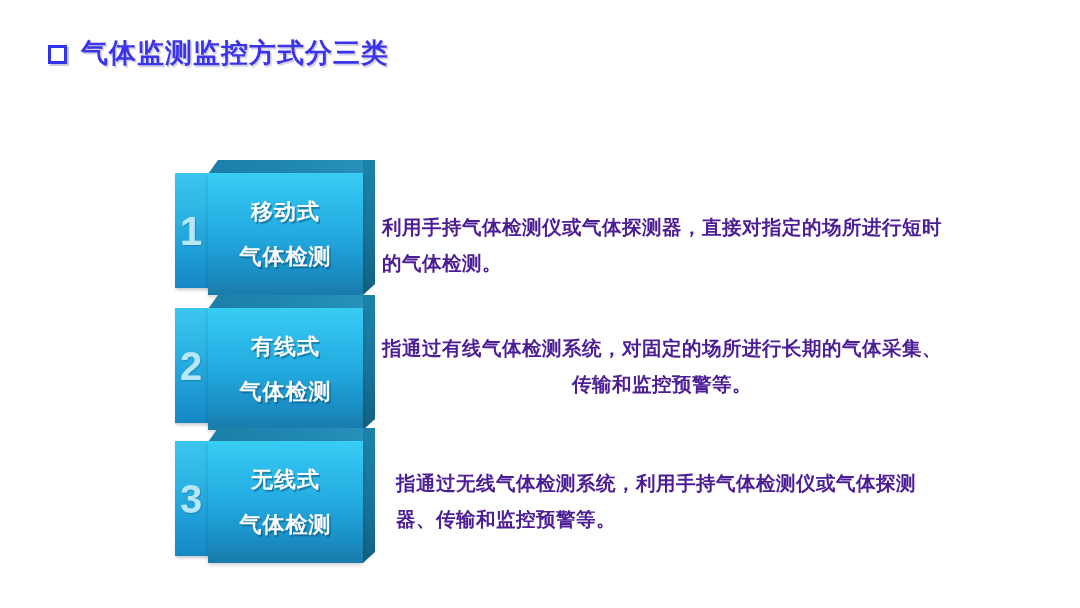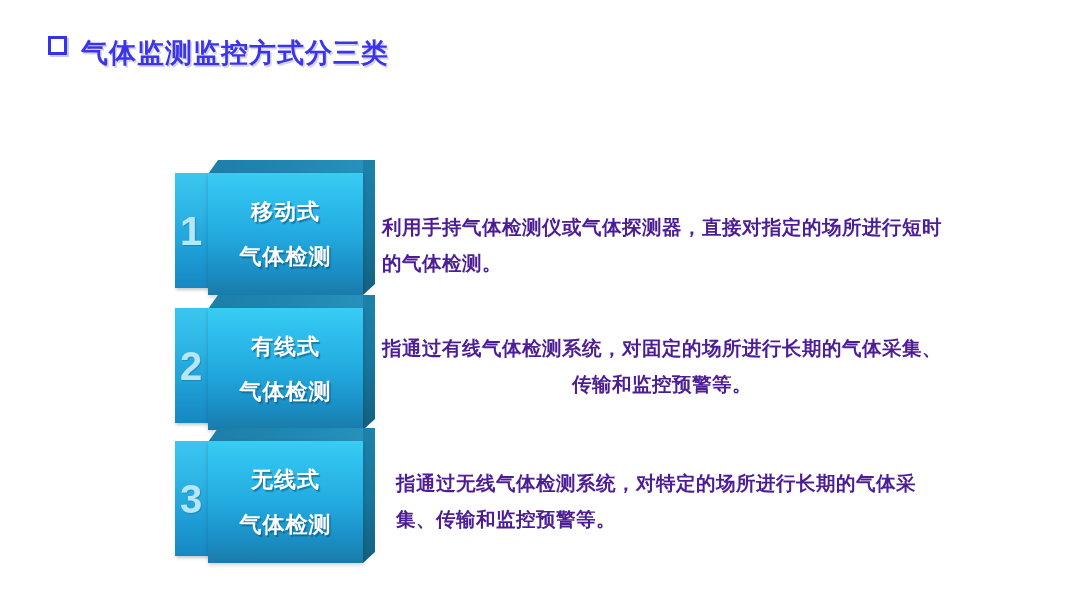--- a/index.html
+++ b/index.html
@@ -14,21 +14,21 @@
     overflow: hidden;
     font-family: "Liberation Sans", sans-serif;
   }
 
   
   .slide-title {
     position: absolute;
     left: 48px;
     top: 35px;
     display: flex;
-    align-items: flex-start;
+    align-items: center;
     gap: 14px;
   }
   .title-bullet {
     width: 19px;
     height: 19px;
     box-sizing: border-box;
     border: 3.5px solid #3333ee;
     background: #ffffff;
     box-shadow: 2px 2px 0 rgba(120,120,170,0.38);
     flex: none;
@@ -218,16 +218,16 @@
       </div>
       <div class="prism">
         <div class="face-top"></div>
         <div class="face-right"></div>
         <div class="face-front">
           <div class="box-line">无线式</div>
           <div class="box-line">气体检测</div>
         </div>
       </div>
     </div>
-    <div class="desc" style="left:396px; top:28px; width:548px;">指通过无线气体检测系统，对特定的场所进行长期的气体采集、传输和监控预警等。</div>
+    <div class="desc" style="left:396px; top:28px; width:548px;">指通过无线气体检测系统，利用手持气体检测仪或气体探测器、传输和监控预警等。</div>
   </div>
 
 </div>
 
 </body></html>

